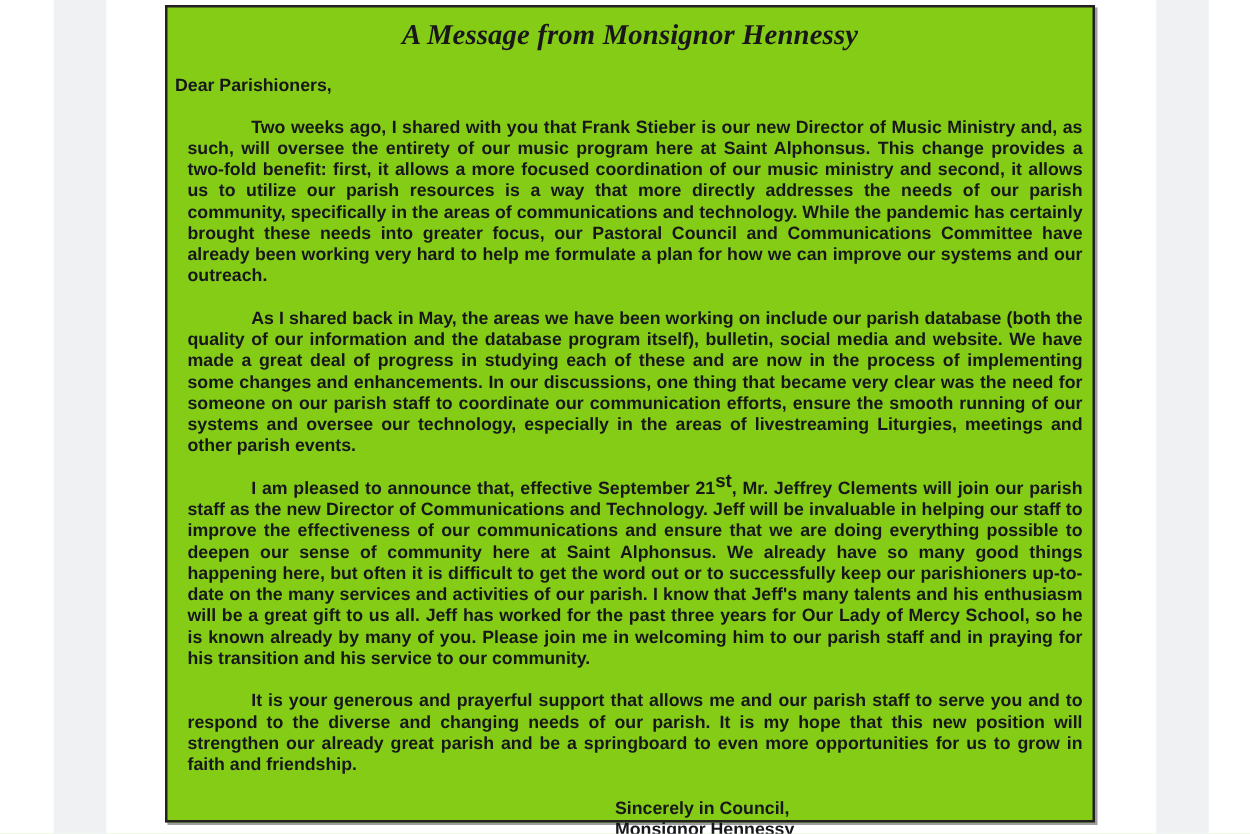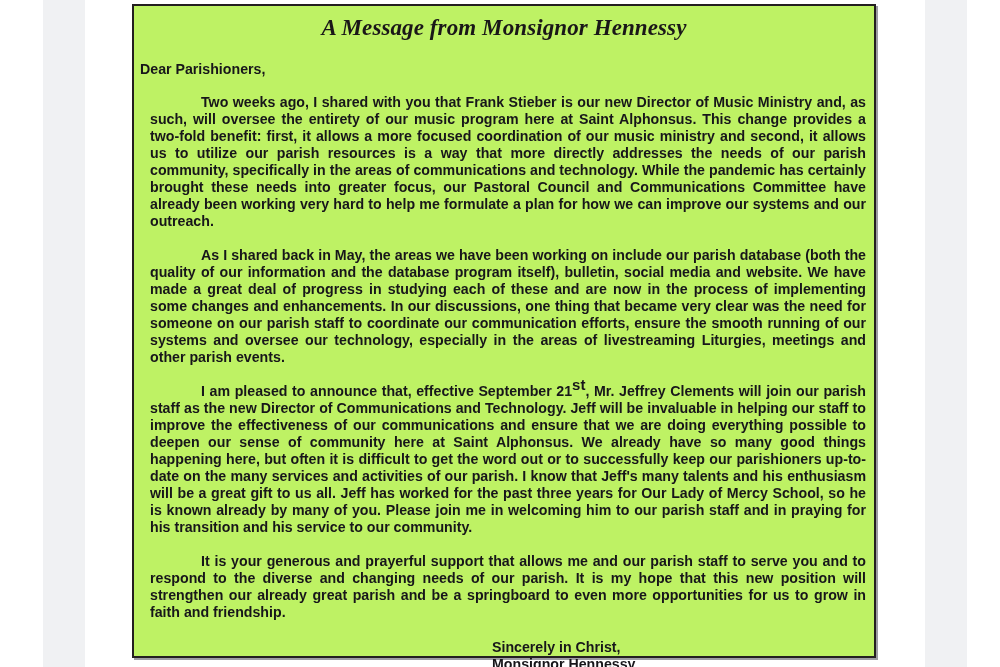--- a/index.html
+++ b/index.html
@@ -40,21 +40,21 @@
   }
 
   
   .message-box {
     position: absolute;
     left: 132px;
     top: 4px;
     width: 744px;
     height: 654px;
     box-sizing: border-box;
-    background: #bef264;
+    background: #84cc16;
     border: 2px solid #231f20;
     box-shadow: 2px 2px 0 0 #9d9da3;
     padding: 9px 3px 16px 3px;
   }
 
   .title {
     text-align: center;
     font-family: "Liberation Serif", "DejaVu Serif", serif;
     font-style: italic;
     font-weight: bold;
@@ -124,18 +124,18 @@
 
     <p class="para">Two weeks ago, I shared with you that Frank Stieber is our new Director of Music Ministry and, as such, will oversee the entirety of our music program here at Saint Alphonsus.  This change provides a two-fold benefit: first, it allows a more focused coordination of our music ministry and second, it allows us to utilize our parish resources is a way that more directly addresses the needs of our parish community, specifically in the areas of communications and technology.  While the pandemic has certainly brought these needs into greater focus, our Pastoral Council and Communications Committee have already been working very hard to help me formulate a plan for how we can improve our systems and our outreach.</p>
 
     <p class="para">As I shared back in May, the areas we have been working on include our parish database (both the quality of our information and the database program itself), bulletin, social media and website.  We have made a great deal of progress in studying each of these and are now in the process of implementing some changes and enhancements.  In our discussions, one thing that became very clear was the need for someone on our parish staff to coordinate our communication efforts, ensure the smooth running of our systems and oversee our technology, especially in the areas of livestreaming Liturgies, meetings and other parish events.</p>
 
     <p class="para"><span>I am pleased to announce that, effective September 21</span><sup>st</sup><span>, Mr. Jeffrey Clements will join our parish staff as the new Director of Communications and Technology.  Jeff will be invaluable in helping our staff to improve the effectiveness of our communications and ensure that we are doing everything possible to deepen our sense of community here at Saint Alphonsus.  We already have so many good things happening here, but often it is difficult to get the word out or to successfully keep our parishioners up-to-date on the many services and activities of our parish.  I know that Jeff's many talents and his enthusiasm will be a great gift to us all.  Jeff has worked for the past three years for Our Lady of Mercy School, so he is known already by many of you.  Please join me in welcoming him to our parish staff and in praying for his transition and his service to our community.</span></p>
 
     <p class="para">It is your generous and prayerful support that allows me and our parish staff to serve you and to respond to the diverse and changing needs of our parish.  It is my hope that this new position will strengthen our already great parish and be a springboard to even more opportunities for us to grow in faith and friendship.</p>
 
     <div class="signature">
-      <div>Sincerely in Christ,</div>
+      <div>Sincerely in Council,</div>
       <div>Monsignor Hennessy</div>
     </div>
 
   </div>
 </div>
 
 </body></html>

